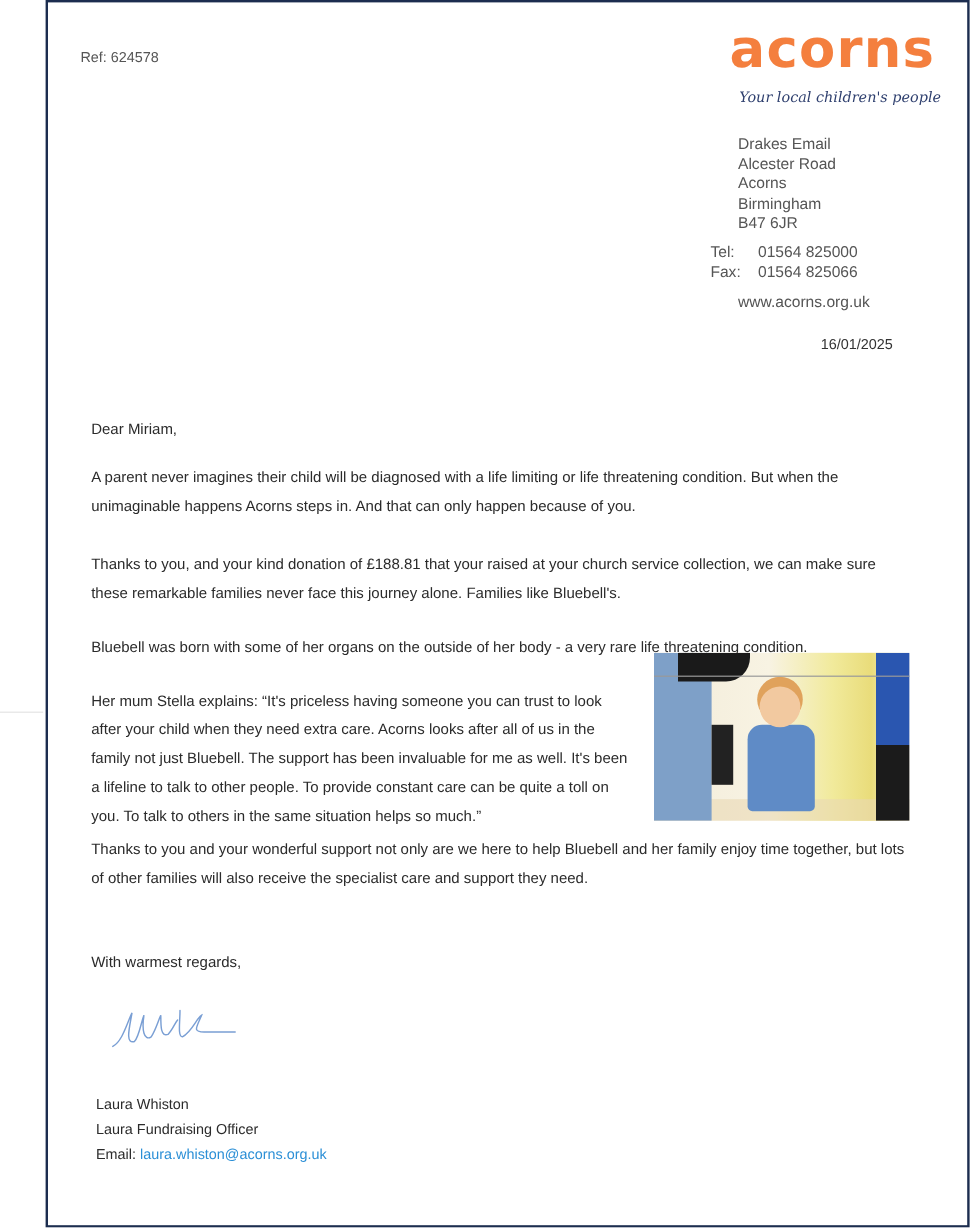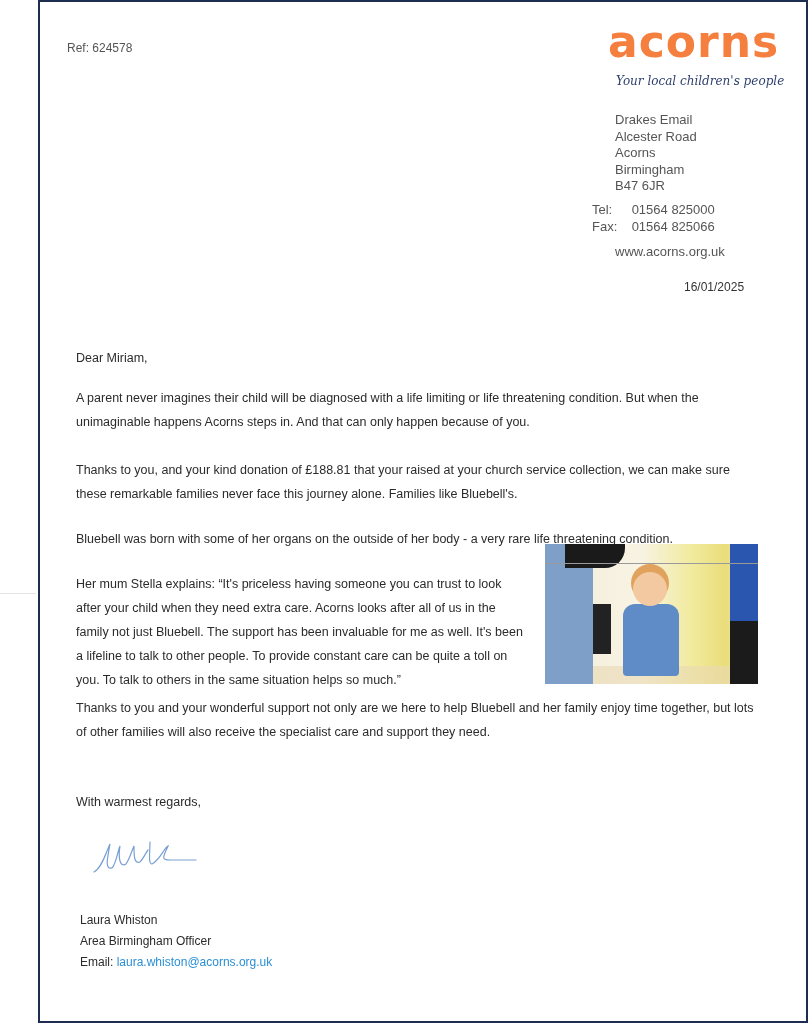--- a/index.html
+++ b/index.html
@@ -97,18 +97,18 @@
 <div class="body-text p5">Thanks to you and your wonderful support not only are we here to help Bluebell and her family enjoy time together, but lots of other families will also receive the specialist care and support they need.</div>
 
 <div class="body-text closing">With warmest regards,</div>
 
 <svg class="signature" viewBox="0 0 110 40">
   <path d="M4 34 C12 30, 16 14, 20 6 C18 18, 14 32, 22 30 C26 26, 28 12, 30 8 C28 20, 30 30, 36 26 C40 20, 42 12, 44 8 C44 18, 44 26, 50 24 C54 20, 56 14, 58 12 M60 4 C60 14, 58 26, 62 26 C70 22, 74 10, 78 8 C74 18, 70 22, 80 22 L106 22" fill="none" stroke="#7a9fd4" stroke-width="1.2" stroke-linecap="round"></path>
 </svg>
 
 <div class="sig-name">
   <div>Laura Whiston</div>
-  <div>Area Birmingham Officer</div>
+  <div>Laura Fundraising Officer</div>
   <div>
     <span>Email:</span>
     <span class="email-link">laura.whiston@acorns.org.uk</span>
   </div>
 </div>
 
 </body></html>

